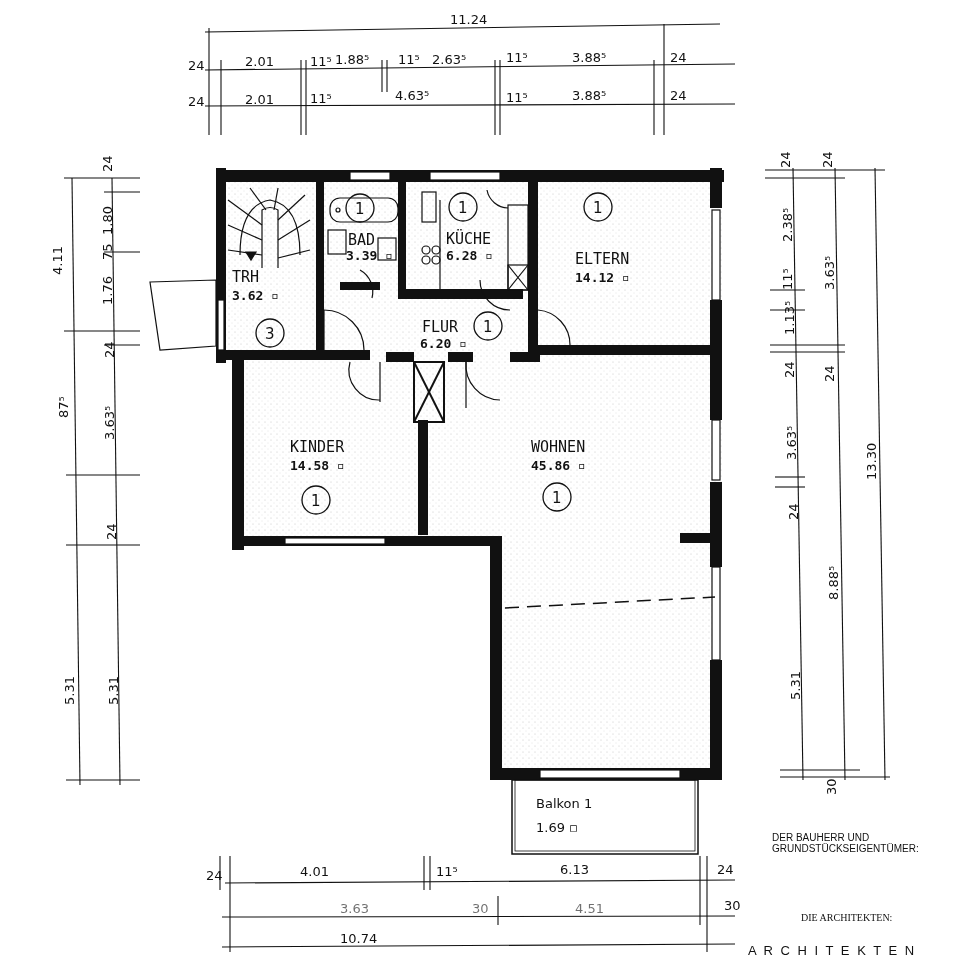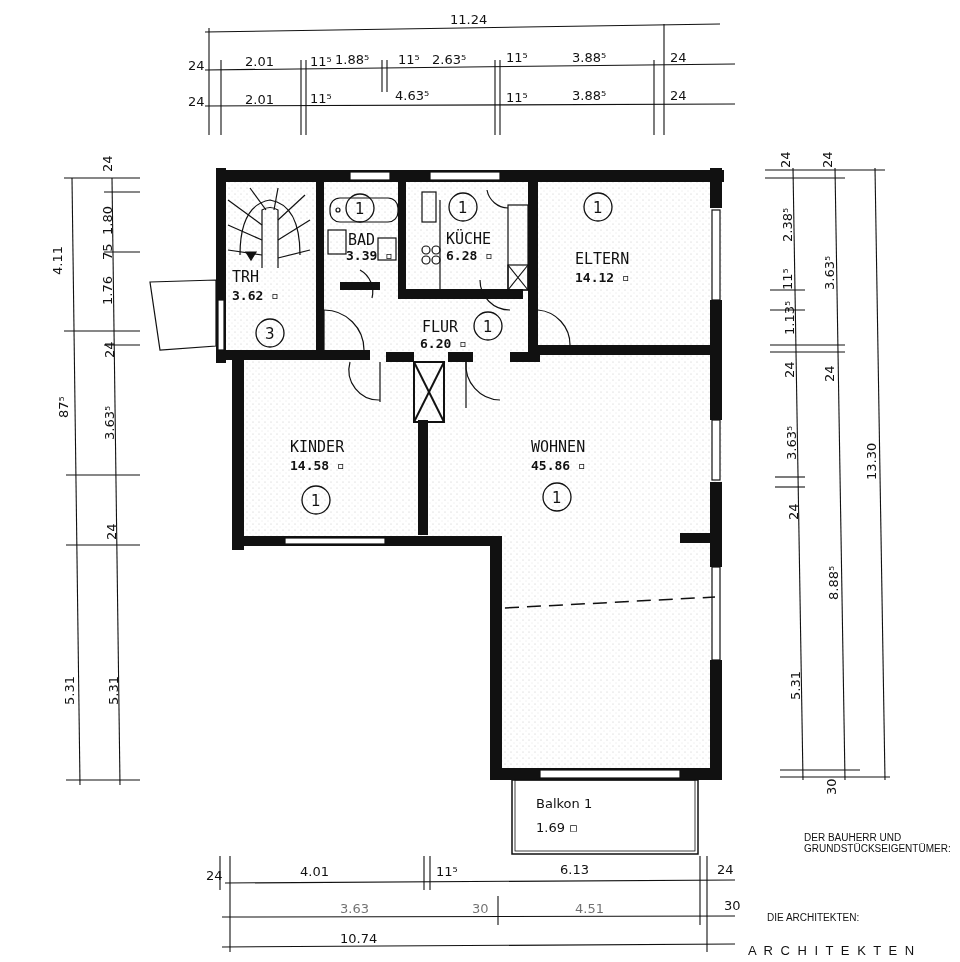--- a/index.html
+++ b/index.html
@@ -300,18 +300,18 @@
     <text class="area" x="531" y="470">45.86 ▫</text>
     <circle class="circ" cx="557" cy="497" r="14"></circle>
     <text class="circnum" x="552" y="503">1</text>
   </g>
   <g>
     <text x="536" y="808" style="font-family:'DejaVu Sans',sans-serif;font-size:13px;fill:#111">Balkon 1</text>
     <text x="536" y="832" style="font-family:'DejaVu Sans',sans-serif;font-size:13px;fill:#111">1.69 ▫</text>
   </g>
 </svg>
 
-<div class="legal" style="left:772px; top:832px; font-size:10px; line-height:11px;margin-left:32px;">
+<div class="legal" style="left:772px; top:832px; font-size:10px; line-height:11px;">
   <div>DER BAUHERR  UND</div>
   <div>GRUNDSTÜCKSEIGENTÜMER:</div>
 </div>
-<div class="legal" style="left:767px; top:912px; font-size:10px;">DIE ARCHITEKTEN:</div>
+<div class="legal" style="left:801px; top:912px; font-size:10px;font-family:Liberation Serif, serif;">DIE ARCHITEKTEN:</div>
 <div class="legal" style="left:748px; top:943px; font-size:13px; letter-spacing:2px;text-align:right;">A R C H I T E K T E N</div>
 
 </body></html>

